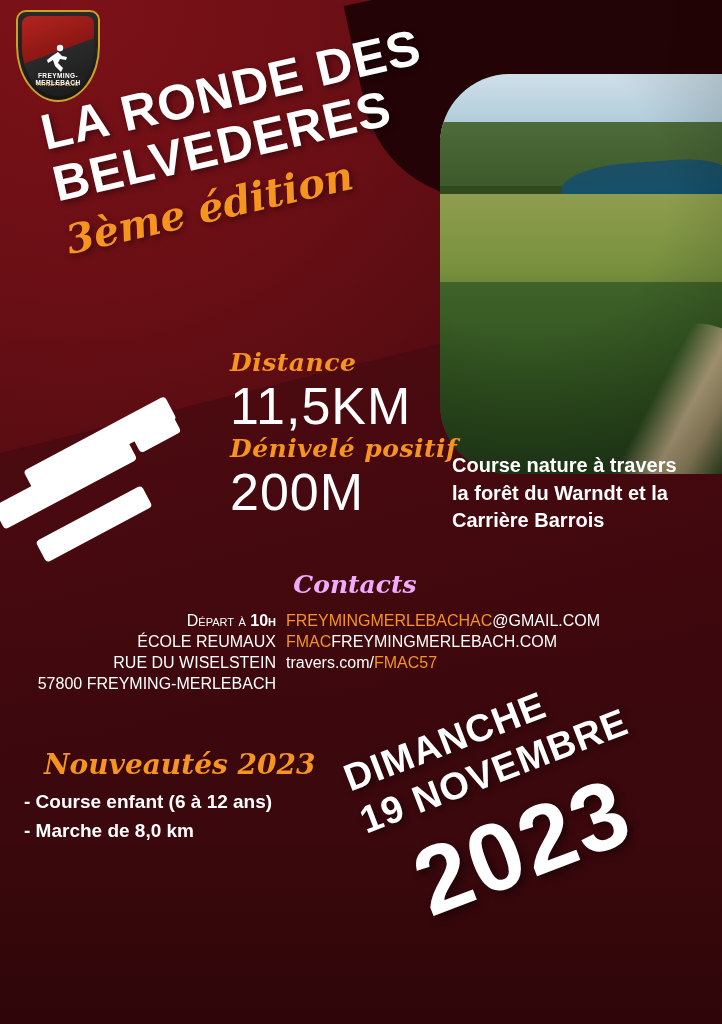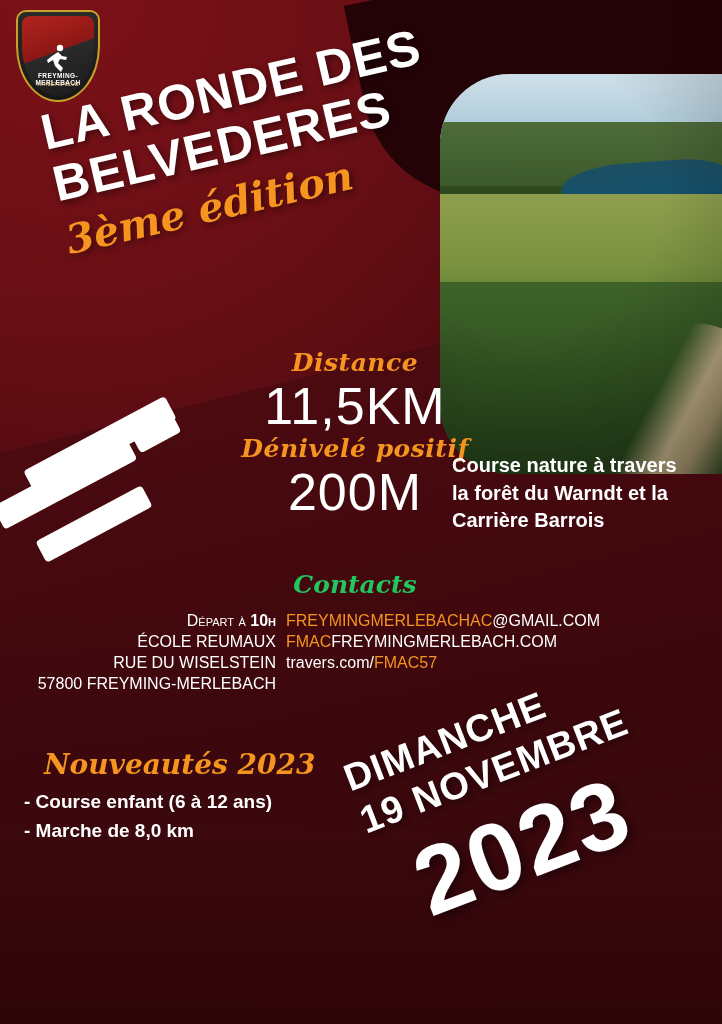--- a/index.html
+++ b/index.html
@@ -175,21 +175,20 @@
     color: #f5941f;
     text-shadow: 2px 3px 6px rgba(0,0,0,0.45);
   }
 
   
   .stats {
     position: absolute;
     left: 230px;
     top: 348px;
     width: 250px;
-    text-align: center;
   }
   .stat-label {
     font-family: "DejaVu Serif", serif;
     font-style: italic;
     font-weight: bold;
     font-size: 25px;
     color: #f5941f;
     letter-spacing: 0.5px;
   }
   .stat-value {
@@ -216,21 +215,21 @@
   .contacts-title {
     position: absolute;
     left: 230px;
     top: 570px;
     width: 250px;
     text-align: center;
     font-family: "DejaVu Serif", serif;
     font-style: italic;
     font-weight: bold;
     font-size: 25px;
-    color: #22c55e;
+    color: #f0abfc;
   }
   .contacts {
     position: absolute;
     left: 10px;
     top: 612px;
     width: 700px;
     display: flex;
     flex-direction: column;
     gap: 3px;
     font-size: 16px;

